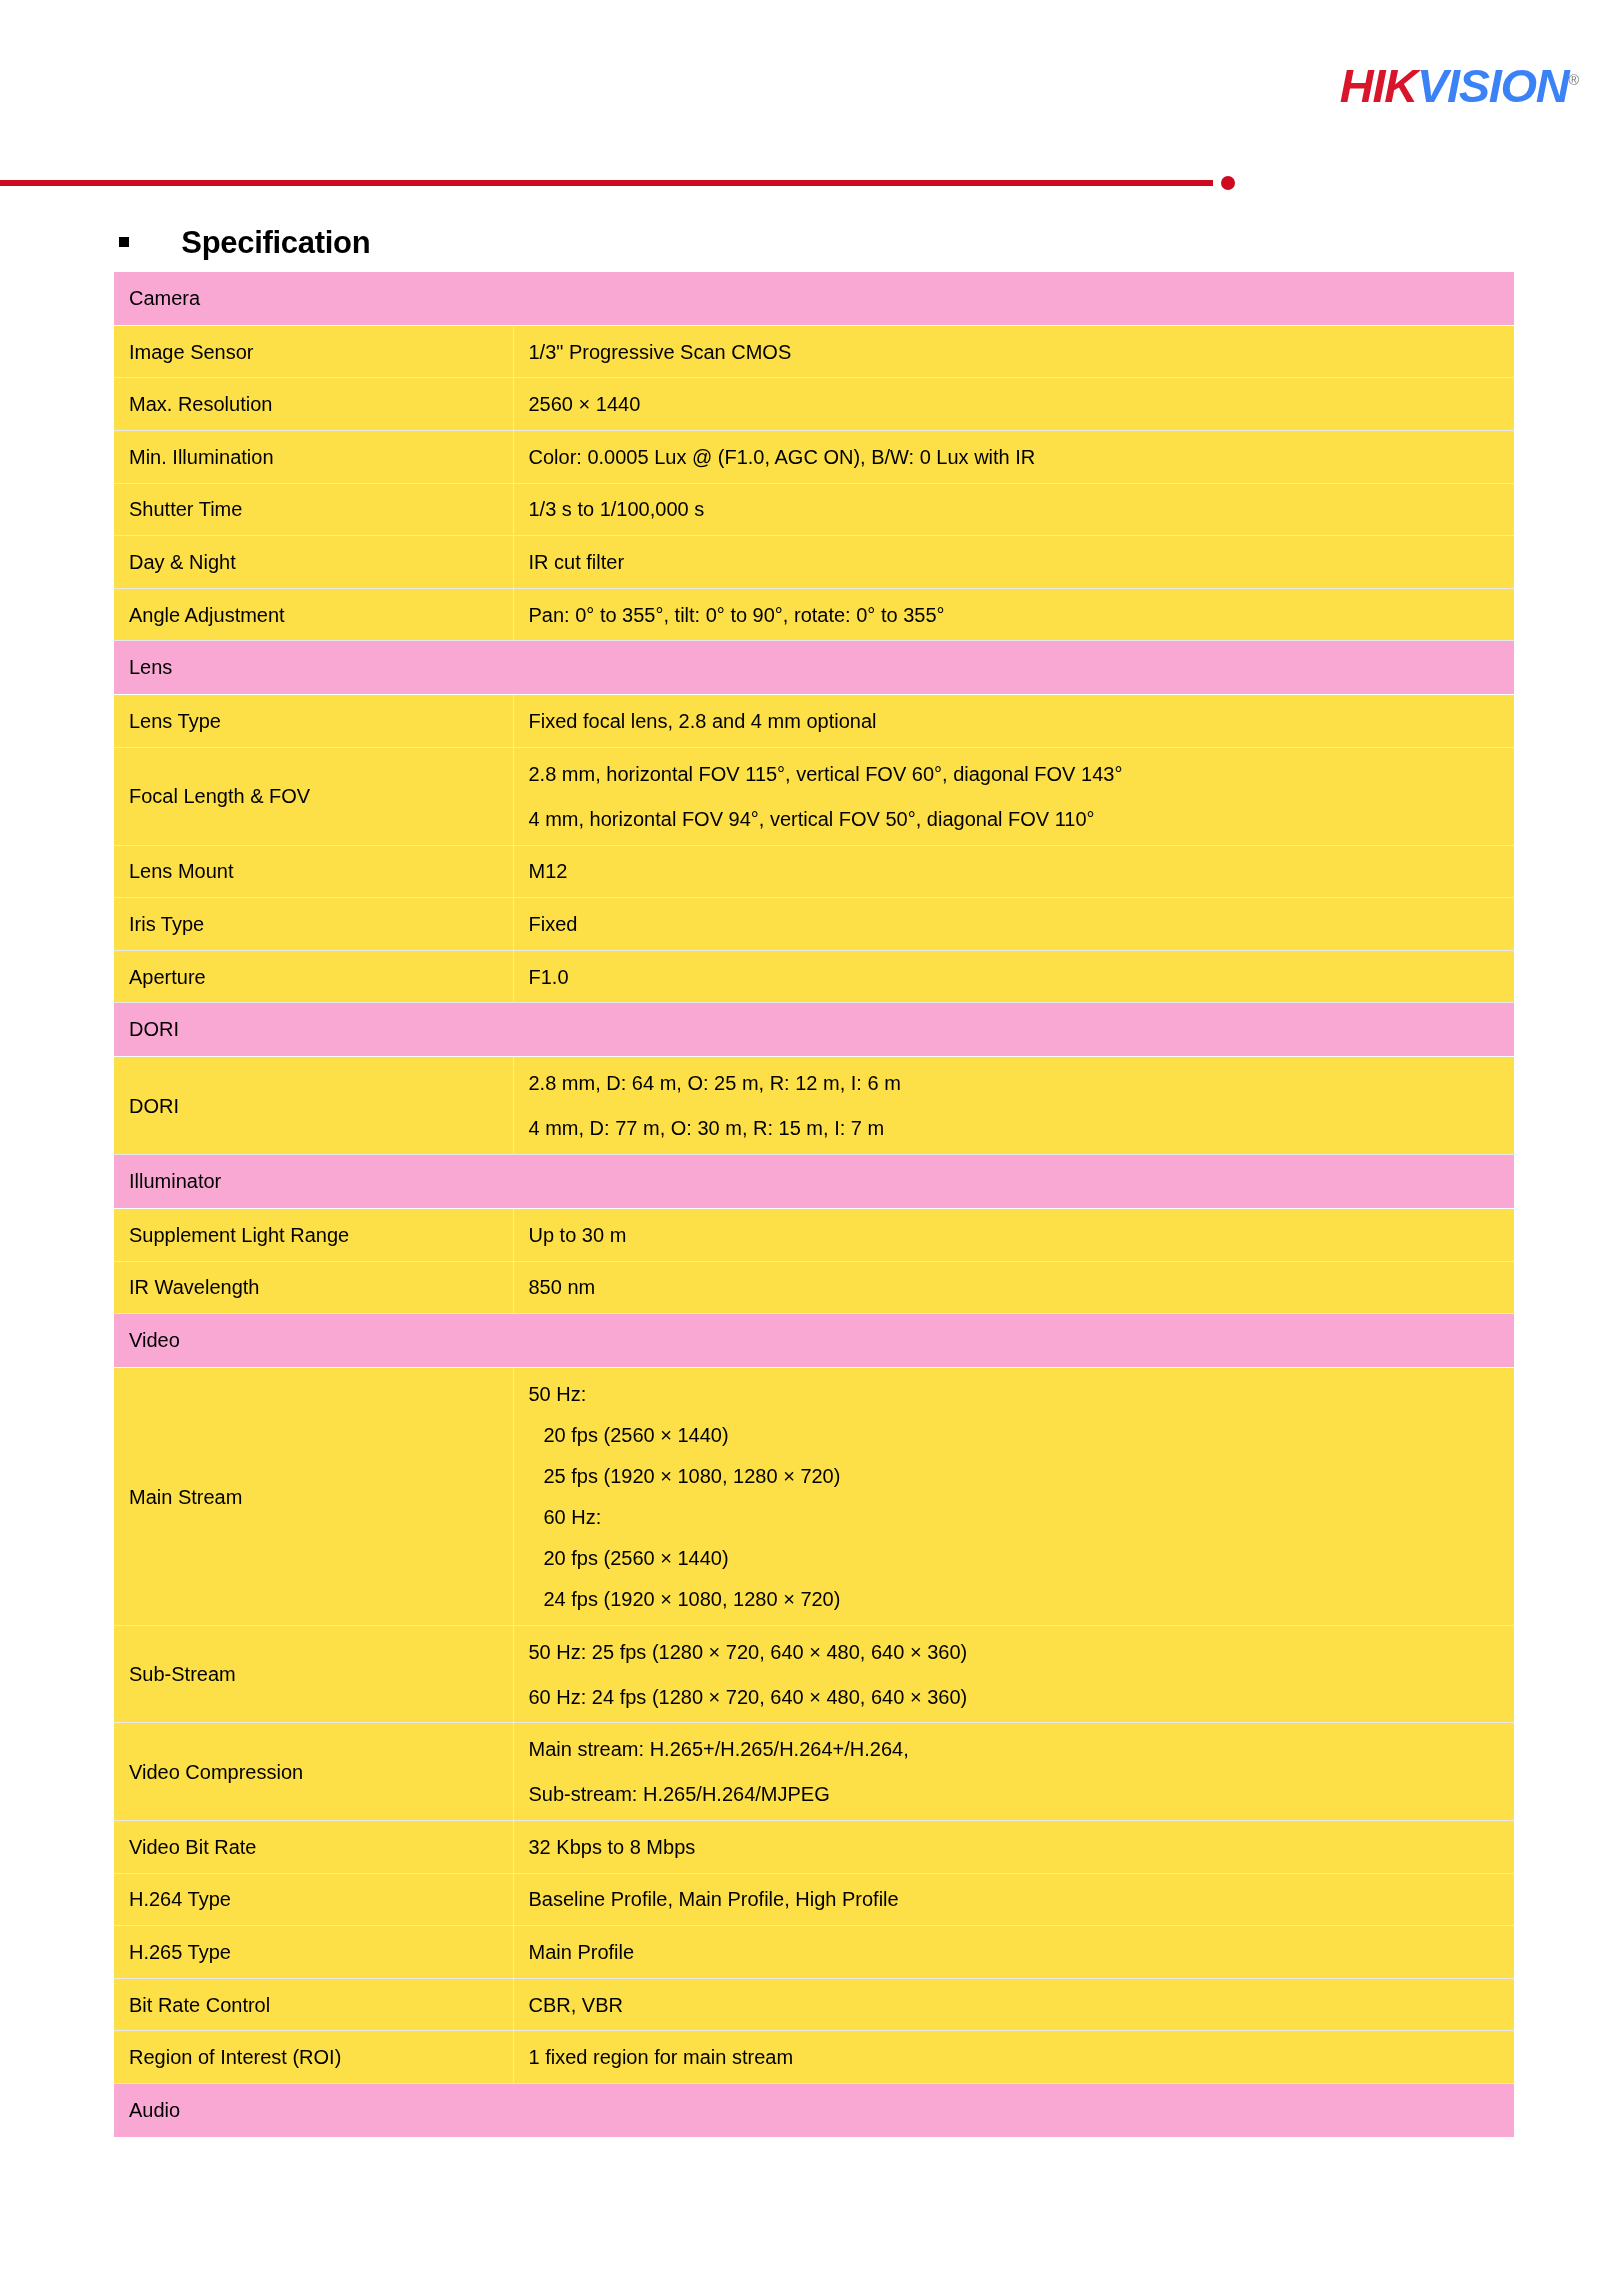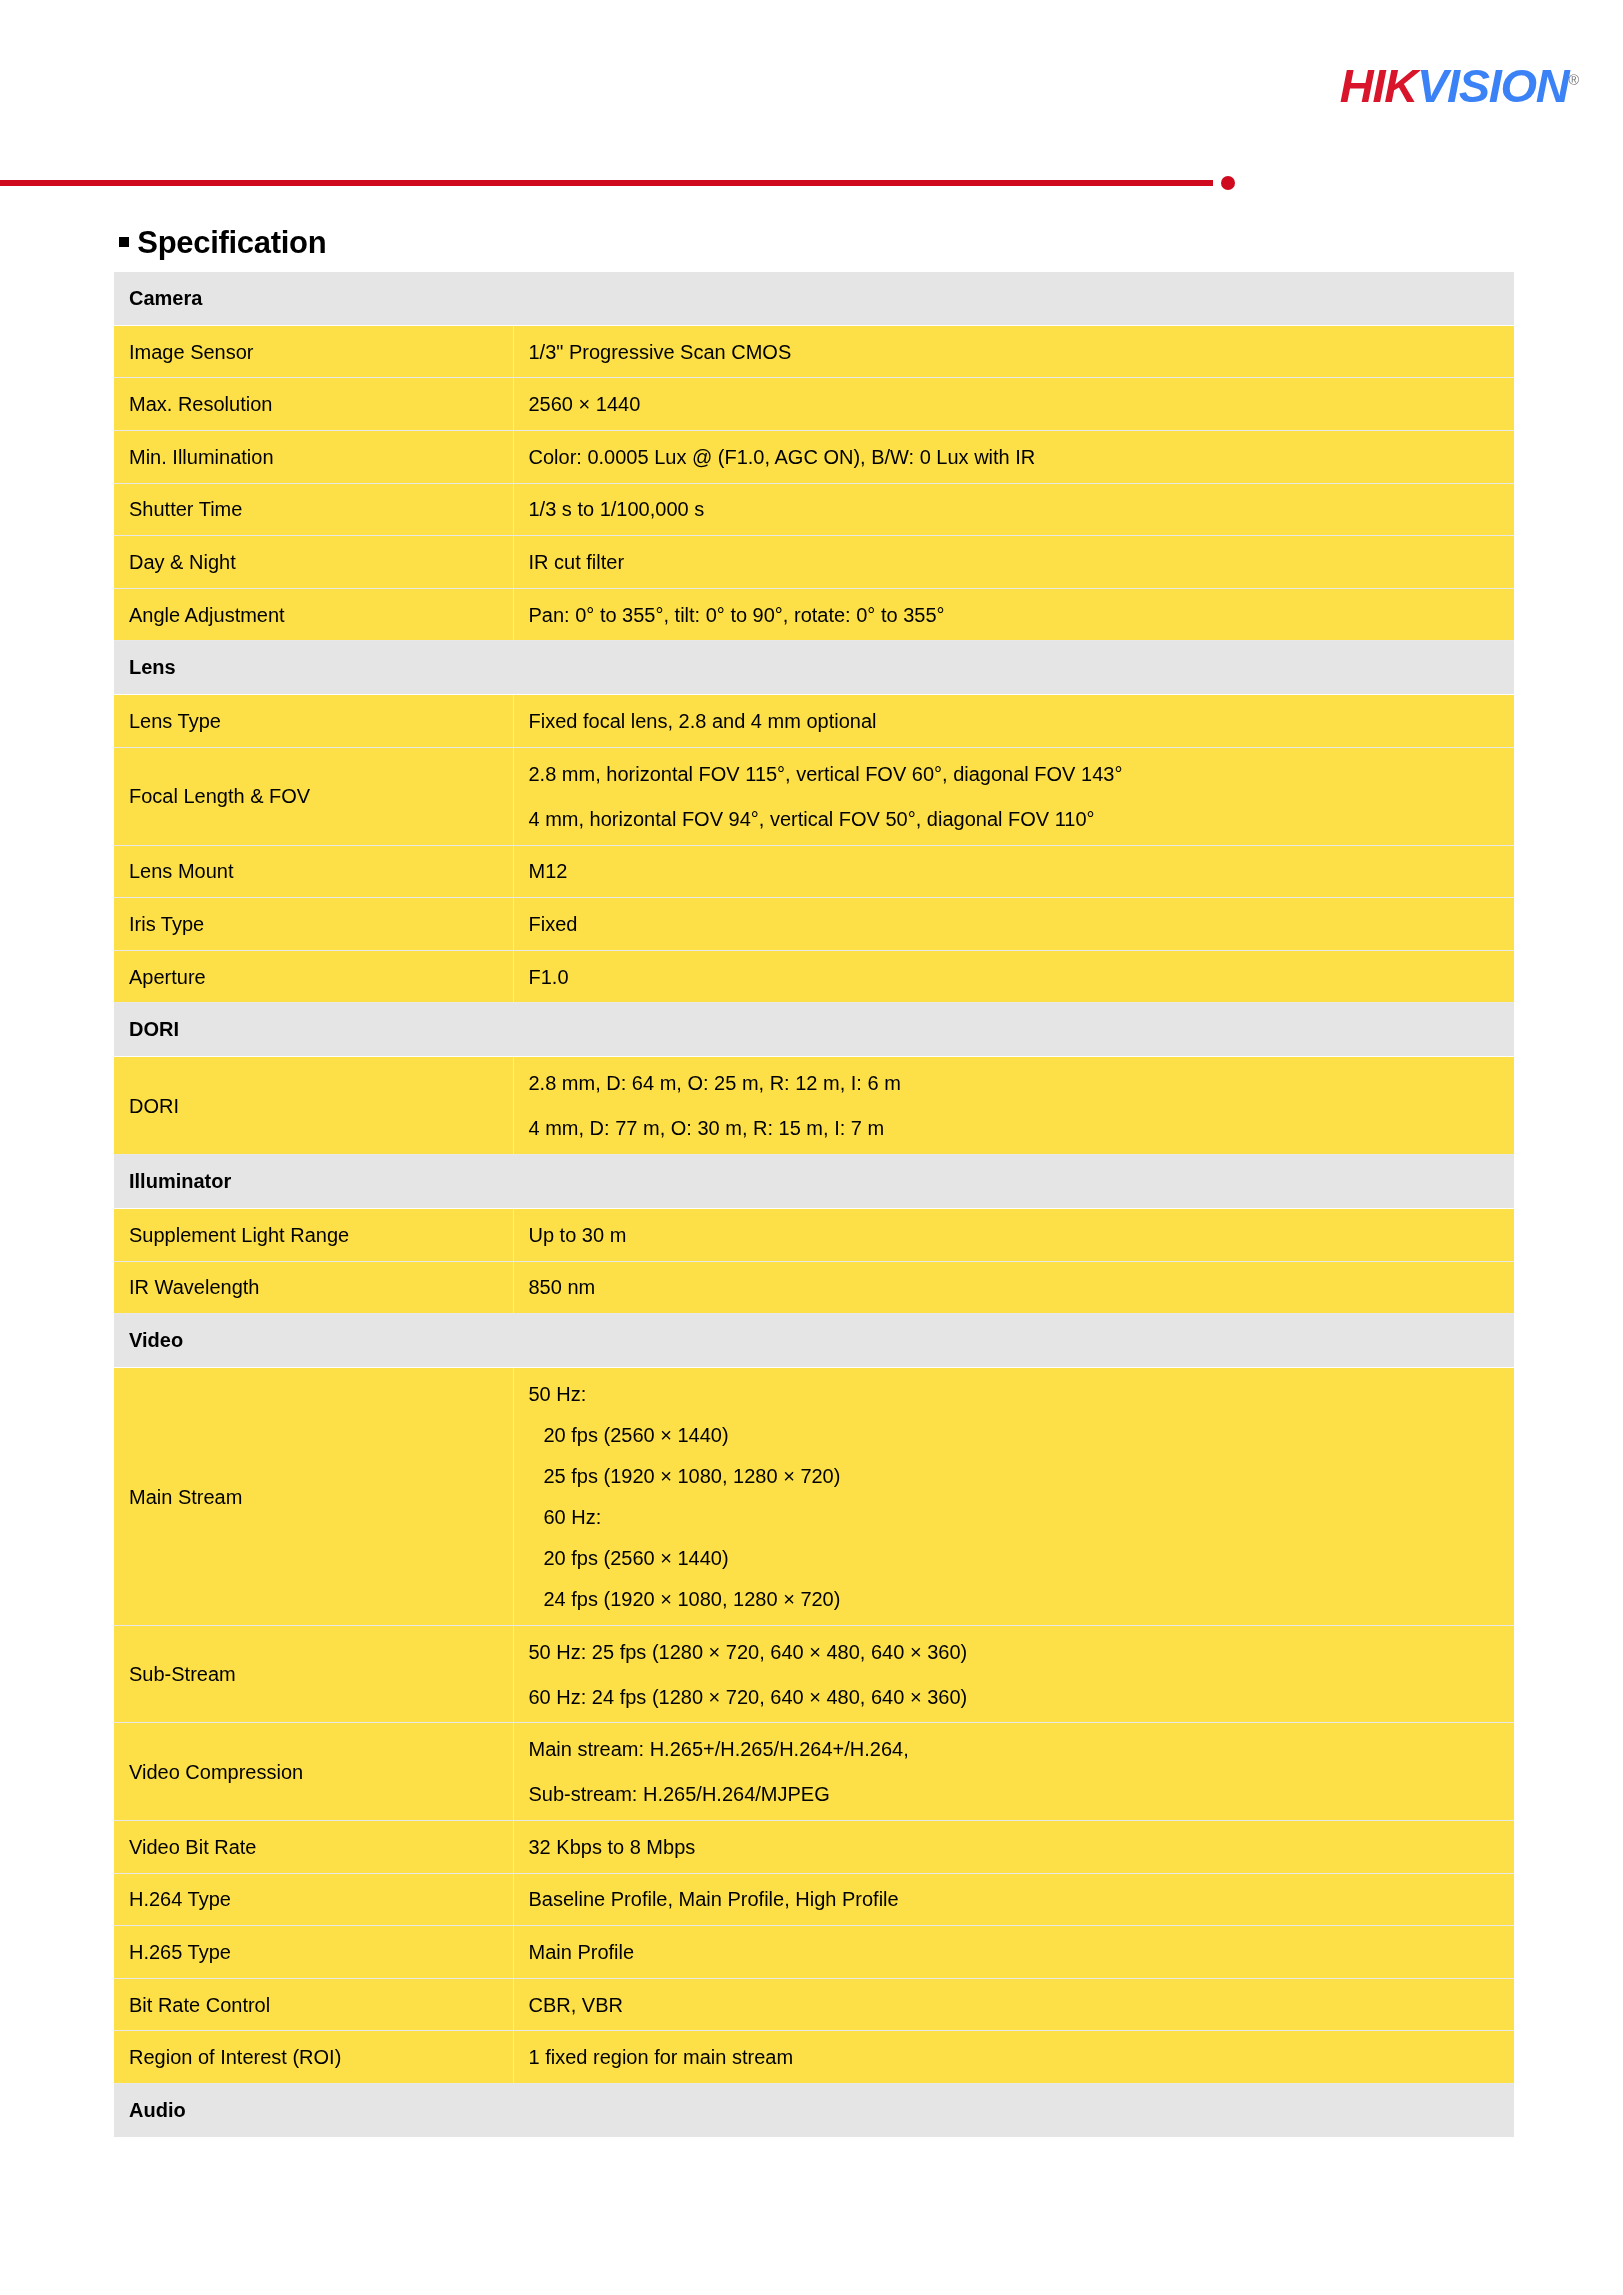--- a/index.html
+++ b/index.html
@@ -74,20 +74,21 @@
   
   .section-title {
     margin: 0;
     padding: 48px 0 0 119px;
     font-size: 31px;
     font-weight: bold;
     line-height: 1.1;
     letter-spacing: -0.3px;
     display: flex;
     align-items: center;
+    gap: 44px;
   }
   .title-bullet {
     display: inline-block;
     width: 9.8px;
     height: 9.8px;
     background: #000;
     margin-right: 8.5px;
     margin-bottom: 2.6px;
     flex: 0 0 auto;
   }
@@ -99,22 +100,22 @@
   table.spec {
     width: 1400px;
     border-collapse: collapse;
     table-layout: fixed;
     font-size: 20px;
   }
   table.spec col.c-label { width: 399px; }
   table.spec col.c-value { width: 1001px; }
 
   tr.group-row > td {
-    background: #e5e5e5;
-    font-weight: bold;
+    background: #f9a8d4;
+    font-weight: normal;
     padding: 13px 0 13px 15px;
     border: none;
     border-bottom: 1.3px solid #ffffff;
     line-height: 1.35;
   }
   tr.spec-row > td {
     border-bottom: 1.3px solid #e8e8e8;
     padding: 11.8px 14.4px 11.8px 15px;
     vertical-align: middle;
     line-height: 1.4;

